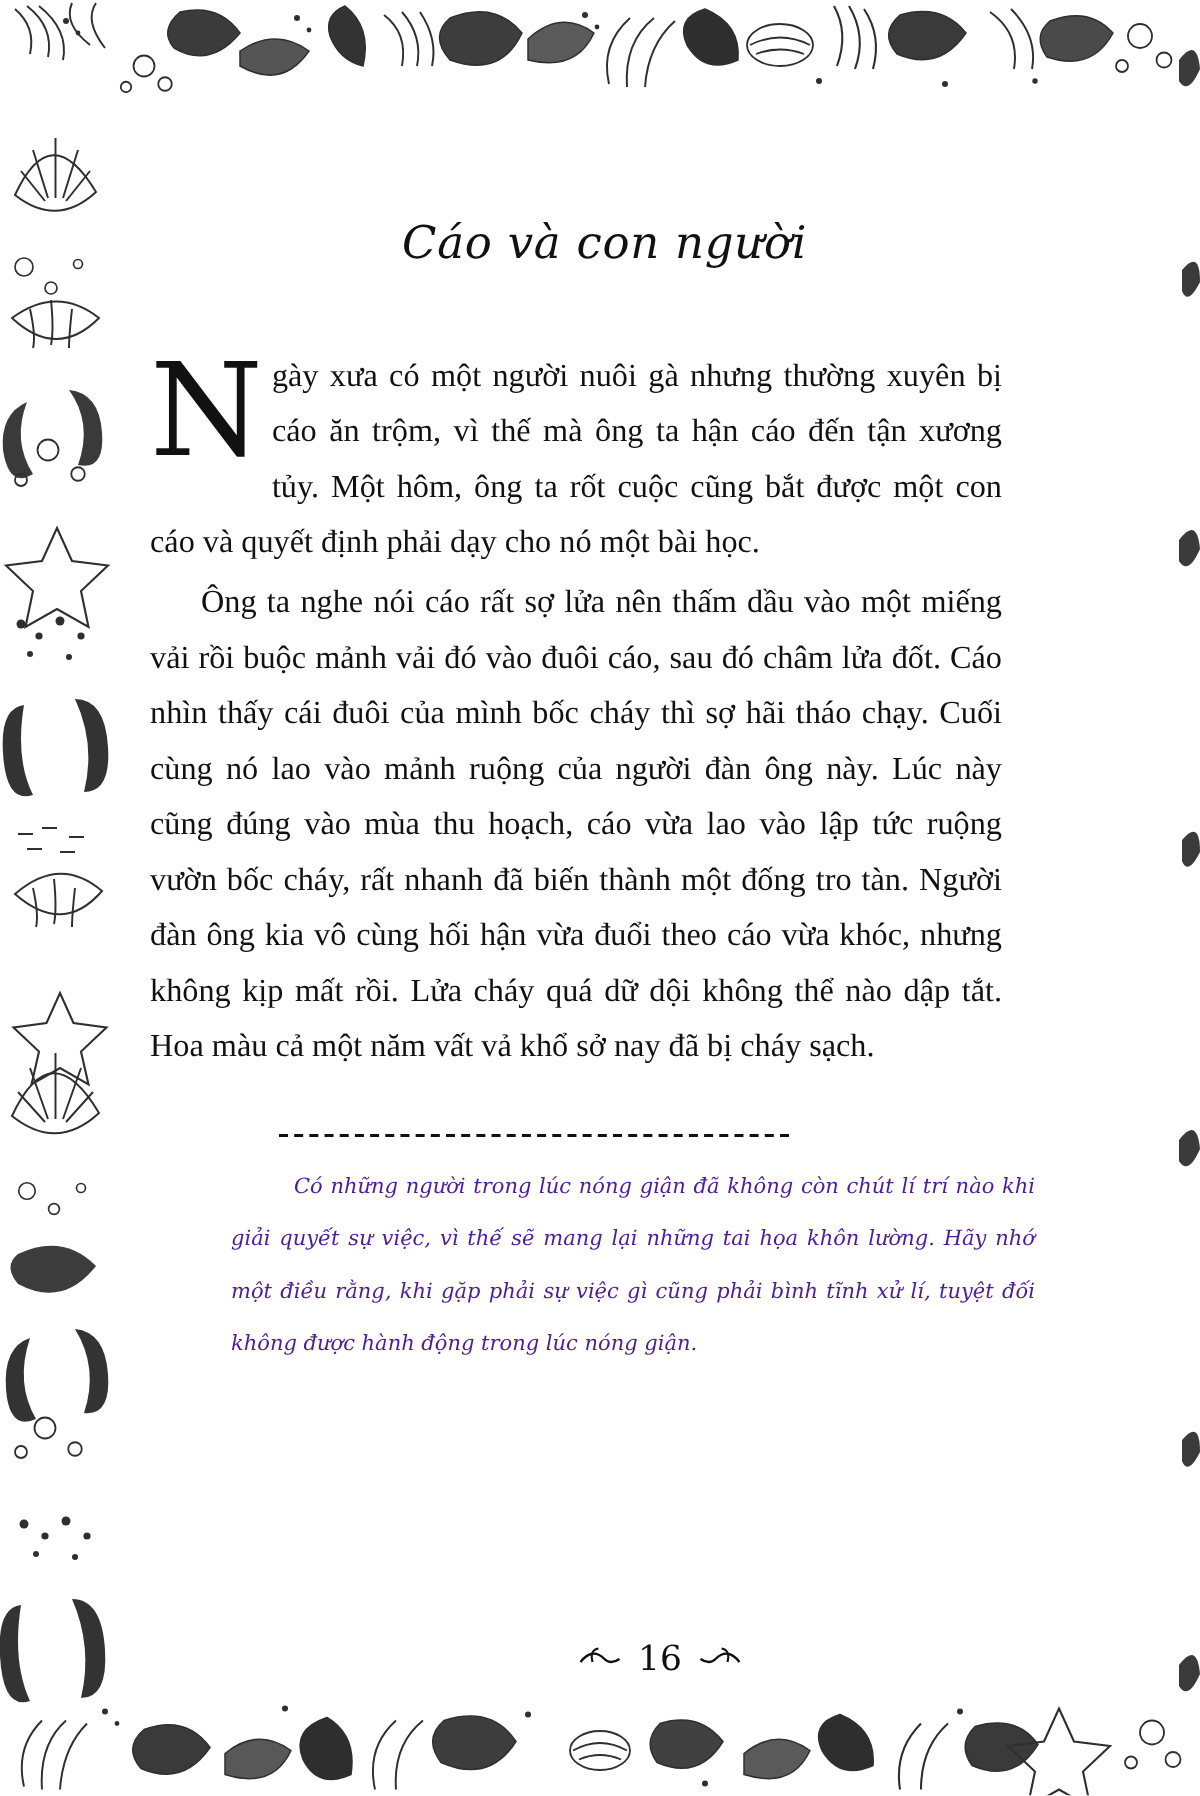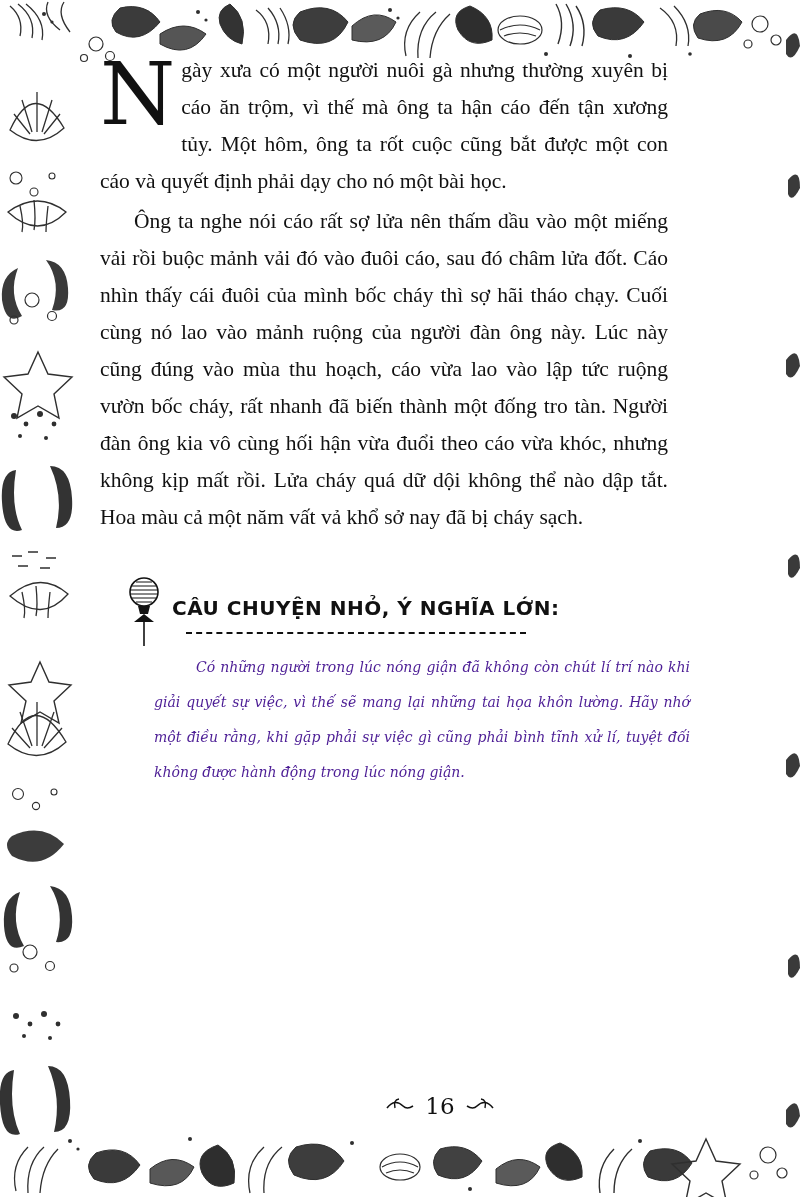--- a/index.html
+++ b/index.html
@@ -363,44 +363,31 @@
         <circle cx="352" cy="18" r="2"></circle>
           <circle cx="470" cy="64" r="2"></circle>
           <circle cx="640" cy="16" r="2"></circle>
       </g>
     </g>
   </svg>
 </div>
 
 <div class="page">
 
+  <h1 class="story-title">Cáo và con người</h1>
 
   <div class="body-block">
 
     <p class="para dropcap-para">
       <span class="dropcap">N</span><span>gày xưa có một người nuôi gà nhưng thường xuyên bị cáo ăn trộm, vì thế mà ông ta hận cáo đến tận xương tủy. Một hôm, ông ta rốt cuộc cũng bắt được một con cáo và quyết định phải dạy cho nó một bài học.</span>
     </p>
 
     <p class="para indent">Ông ta nghe nói cáo rất sợ lửa nên thấm dầu vào một miếng vải rồi buộc mảnh vải đó vào đuôi cáo, sau đó châm lửa đốt. Cáo nhìn thấy cái đuôi của mình bốc cháy thì sợ hãi tháo chạy. Cuối cùng nó lao vào mảnh ruộng của người đàn ông này. Lúc này cũng đúng vào mùa thu hoạch, cáo vừa lao vào lập tức ruộng vườn bốc cháy, rất nhanh đã biến thành một đống tro tàn. Người đàn ông kia vô cùng hối hận vừa đuổi theo cáo vừa khóc, nhưng không kịp mất rồi. Lửa cháy quá dữ dội không thể nào dập tắt. Hoa màu cả một năm vất vả khổ sở nay đã bị cháy sạch.</p>
 
     <div class="note-block">
-      <div class="note-header">
-        <span class="pin-icon">
-          <svg width="54" height="72" viewBox="0 0 54 72" xmlns="http://www.w3.org/2000/svg">
-            <circle cx="26" cy="16" r="14" fill="none" stroke="#111" stroke-width="1.6"></circle>
-            <g stroke="#111" stroke-width="1" fill="none">
-              <path d="M14 10 h24 M13 14 h26 M13 18 h26 M14 22 h24 M18 6 h16 M18 26 h16"></path>
-            </g>
-            <path d="M20 30 h12 l-2 8 h-8z" fill="#111"></path>
-            <path d="M26 38 l-10 8 20 0z" fill="#111"></path>
-            <path d="M26 44 v26" stroke="#111" stroke-width="1.6" fill="none"></path>
-          </svg>
-        </span>
-        <span class="note-heading">CÂU CHUYỆN NHỎ, Ý NGHĨA LỚN:</span>
-      </div>
       <div class="dashed-rule"></div>
       <p class="moral-text">Có những người trong lúc nóng giận đã không còn chút lí trí nào khi giải quyết sự việc, vì thế sẽ mang lại những tai họa khôn lường. Hãy nhớ một điều rằng, khi gặp phải sự việc gì cũng phải bình tĩnh xử lí, tuyệt đối không được hành động trong lúc nóng giận.</p>
     </div>
 
   </div>
 
   <div class="page-number-wrap">
     <span class="flourish">
       <svg width="30" height="16" viewBox="0 0 30 16" xmlns="http://www.w3.org/2000/svg">
         <path d="M2 12 q8 -10 16 -2 q4 4 10 0" fill="none" stroke="#111" stroke-width="1.6"></path>

